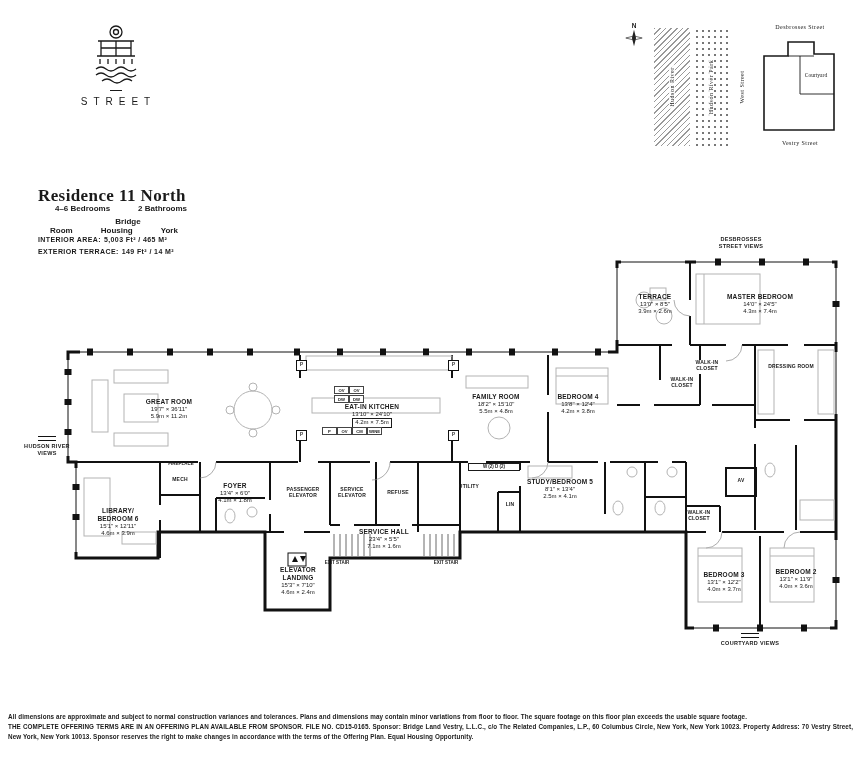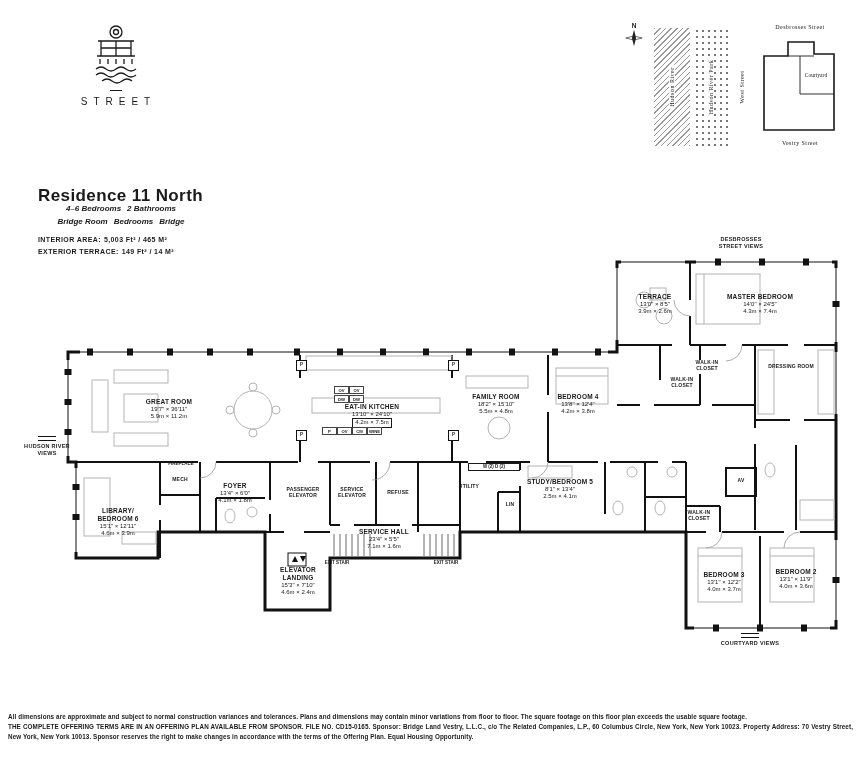--- a/index.html
+++ b/index.html
@@ -7,24 +7,24 @@
          font-family:"Liberation Sans", sans-serif; color:#1a1a1a; }
 
   
   .brand { position:absolute; left:28px; top:22px; width:175px; text-align:center; }
   .brand-emblem { display:block; margin:0 auto; }
   .brand-name { font-family:"Liberation Serif", serif; font-size:26px; letter-spacing:3px; margin-top:4px; white-space:nowrap; }
   .brand-dash { width:12px; height:1px; background:#1a1a1a; margin:6px auto 5px; }
   .brand-district { font-size:10px; letter-spacing:6px; text-indent:6px; }
 
   
-  .res-title { position:absolute; left:38px; top:175px; font-family:Liberation Sans, sans-serif;
+  .res-title { position:absolute; left:38px; top:175px; font-family:Liberation Serif, serif;
                font-size:17px; font-weight:bold; letter-spacing:0.4px; }
   .res-features { position:absolute; left:30px; width:182px; text-align:center; font-size:8px; font-weight:bold; }
-  .res-features span { margin:0 3px;font-style:italic; }
+  .res-features span { margin:0 14px; }
   .res-area { position:absolute; left:38px; font-size:7px; font-weight:bold; letter-spacing:0.4px; }
   .res-area .val { margin-left:3px; }
 
   
   .site-map { position:absolute; left:618px; top:22px; width:228px; height:132px; }
   .compass { position:absolute; left:4px; top:0; width:24px; text-align:center; }
   .compass .n { font-size:6.5px; font-weight:bold; }
   .strip { position:absolute; top:6px; height:118px; }
   .river { left:36px; width:36px;
     background:repeating-linear-gradient(135deg,#999 0 1px,transparent 1px 4px); }
@@ -106,21 +106,21 @@
     <div class="courtyard-label">Courtyard</div>
     <div class="street-label" style="top:118px;">Vestry Street</div>
   </div>
 </div>
 
 <h1 class="res-title">Residence 11 North</h1>
 <div class="res-features" style="top:204px;">
   <span>4–6 Bedrooms</span><span>2 Bathrooms</span>
 </div>
 <div class="res-features" style="top:217px;">
-  <span>Bridge Room</span><span>Bedrooms</span><span>Bridge</span>
+  <span>Bridge Room</span><span>Housing</span><span>York</span>
 </div>
 <div class="res-area" style="top:236px;">
   <span>INTERIOR AREA:</span><span class="val">5,003 Ft² / 465 M²</span>
 </div>
 <div class="res-area" style="top:248px;">
   <span>EXTERIOR TERRACE:</span><span class="val">149 Ft² / 14 M²</span>
 </div>
 
 <div class="plan">
   <svg width="861" height="760" viewBox="0 0 861 760">

